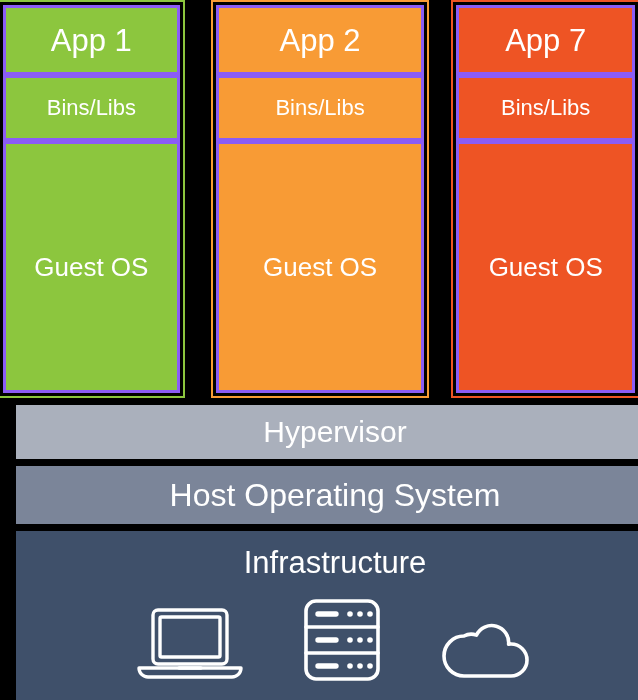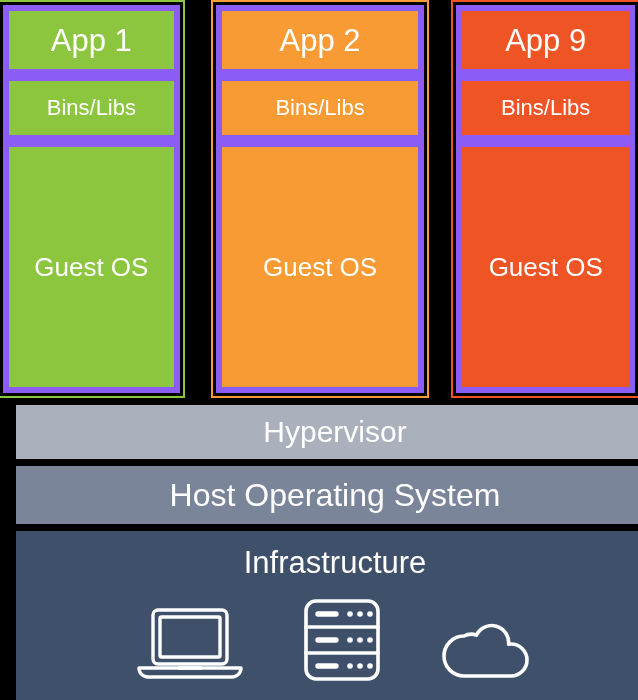--- a/index.html
+++ b/index.html
@@ -48,21 +48,21 @@
   .vm-col.col-3 { border: 2px solid #ee5424; border-right: none; }
 
   .cell {
     display: flex;
     align-items: center;
     justify-content: center;
     color: #ffffff;
     font-weight: 400;
     text-align: left;
     line-height: 1;
-    border: 6px solid #8b5cf6;
+    border: 3px solid #8b5cf6;
   }
 
   .cell-app   { height: 70px;  font-size: 31px; }
   .cell-bins  { height: 66px;  font-size: 22px; }
   .cell-guest { flex: 1 1 auto; font-size: 26px; }
 
   .c-green  { background: #8cc63e; }
   .c-orange { background: #f89b35; }
   .c-red    { background: #ee5424; }
 
@@ -132,21 +132,21 @@
       <div class="cell cell-guest c-green">Guest OS</div>
     </div>
 
     <div class="vm-col col-2">
       <div class="cell cell-app c-orange">App 2</div>
       <div class="cell cell-bins c-orange">Bins/Libs</div>
       <div class="cell cell-guest c-orange">Guest OS</div>
     </div>
 
     <div class="vm-col col-3">
-      <div class="cell cell-app c-red">App 9</div>
+      <div class="cell cell-app c-red">App 7</div>
       <div class="cell cell-bins c-red">Bins/Libs</div>
       <div class="cell cell-guest c-red">Guest OS</div>
     </div>
 
   </div>
 
   <div class="band band-hypervisor">Hypervisor</div>
 
   <div class="band band-hostos">Host Operating System</div>
 

